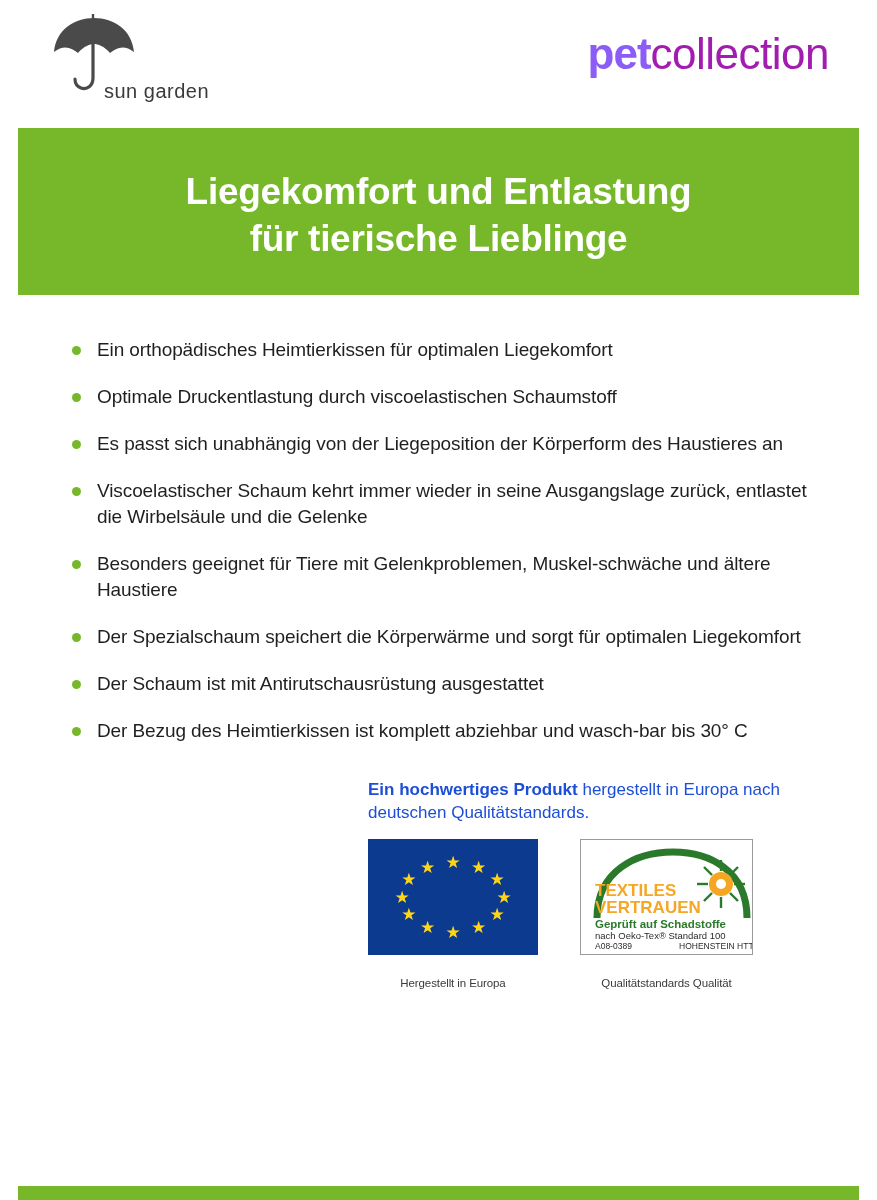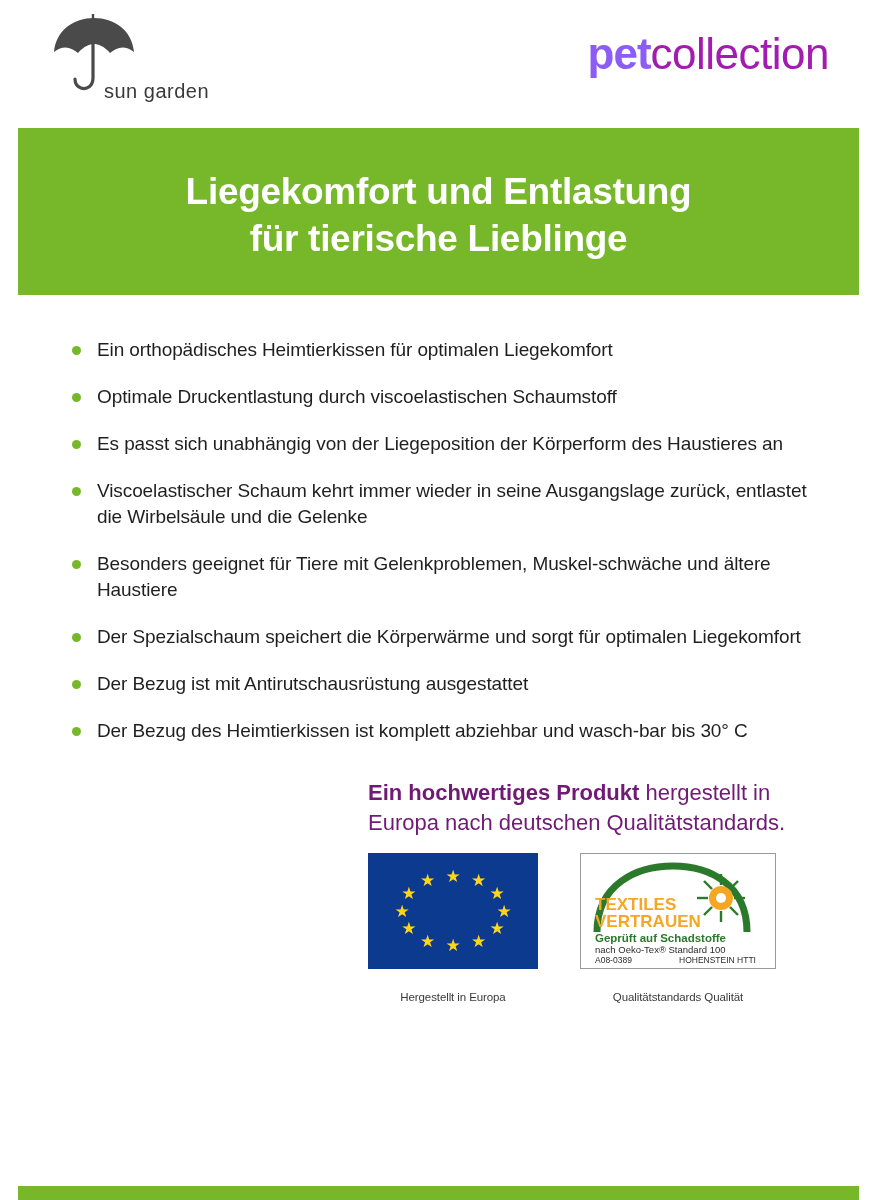--- a/index.html
+++ b/index.html
@@ -102,23 +102,23 @@
     letter-spacing: -0.1px;
   }
 
   
   .quality {
     margin-top: 34px;
     margin-left: 368px;
     margin-right: 60px;
   }
   .quality-text {
-    font-size: 22px;
+    font-size: 17px;
     line-height: 1.38;
-    color: #701a75;
+    color: #1d4ed8;
   }
   .quality-text b { font-weight: bold; }
 
   .seals {
     display: flex;
     align-items: flex-start;
     margin-top: 14px;
     gap: 42px;
   }
   .seal { text-align: center; }
@@ -138,21 +138,21 @@
   }
   .star {
     position: absolute;
     color: #ffd617;
     font-size: 17px;
     line-height: 1;
     transform: translate(-50%, -50%);
   }
 
   .oeko {
-    width: 196px;
+    width: 173px;
     height: 116px;
     border: 1px solid #9a9a9a;
     background: #ffffff;
     position: relative;
     overflow: hidden;
   }
 
   
   .footer-bar {
     position: absolute;
@@ -217,21 +217,21 @@
     <span class="feature-text">Besonders geeignet für Tiere mit Gelenkproblemen, Muskel-schwäche und ältere Haustiere</span>
   </div>
 
   <div class="feature">
     <span class="bullet"></span>
     <span class="feature-text">Der Spezialschaum speichert die Körperwärme und sorgt für optimalen Liegekomfort</span>
   </div>
 
   <div class="feature">
     <span class="bullet"></span>
-    <span class="feature-text">Der Bezug ist mit Antirutschausrüstung ausgestattet</span>
+    <span class="feature-text">Der Schaum ist mit Antirutschausrüstung ausgestattet</span>
   </div>
 
   <div class="feature">
     <span class="bullet"></span>
     <span class="feature-text">Der Bezug des Heimtierkissen ist komplett abziehbar und wasch-bar bis 30° C</span>
   </div>
 
 </div>
 
 <div class="quality">

